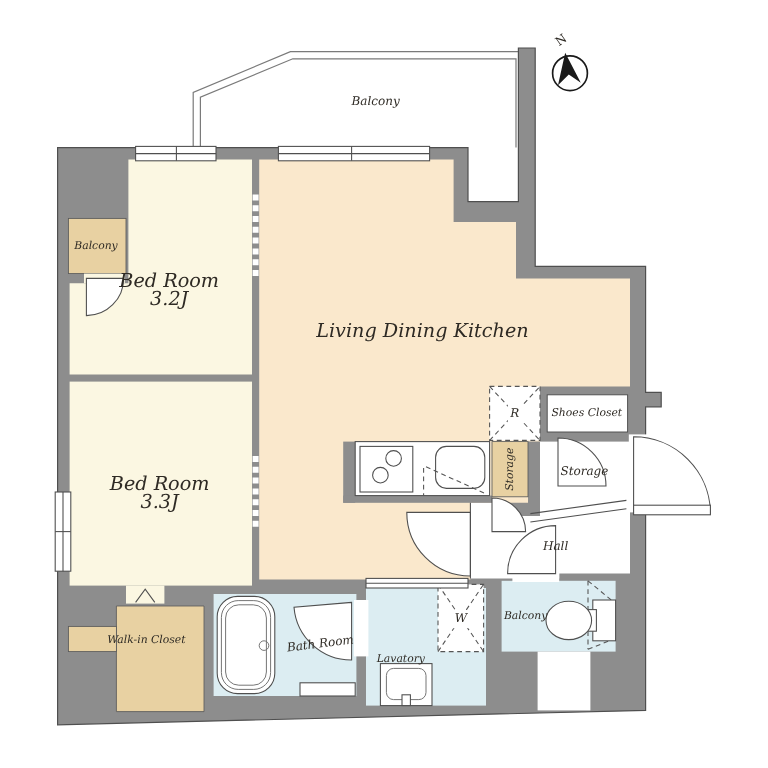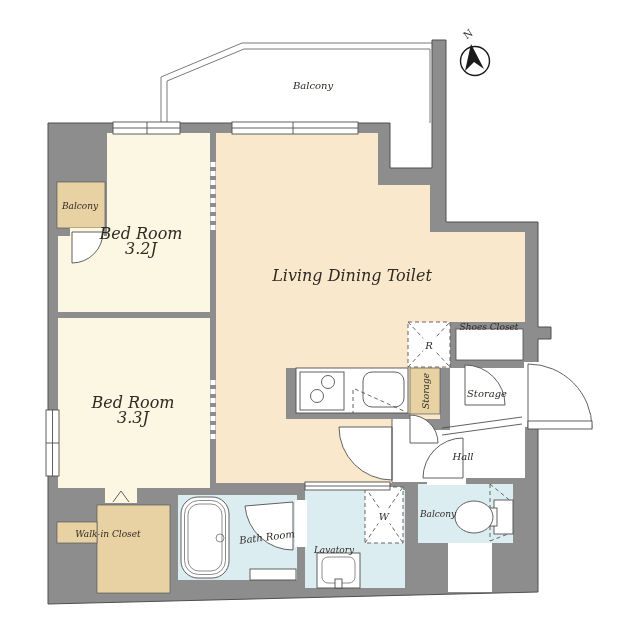--- a/index.html
+++ b/index.html
@@ -169,26 +169,26 @@
 
   <div class="lbl room-lbl" style="left:141px;top:241px">
     <div>Bed Room</div>
     <div>3.2J</div>
   </div>
   <div class="lbl room-lbl" style="left:133px;top:410px">
     <div>Bed Room</div>
     <div>3.3J</div>
   </div>
   <div class="lbl room-lbl" style="left:352px;top:275px">
-    <div>Living Dining Toilet</div>
+    <div>Living Dining Kitchen</div>
   </div>
 
-  <div class="lbl tiny-lbl" style="left:489px;top:327px">Shoes Closet</div>
+  <div class="lbl tiny-lbl" style="left:489px;top:345px">Shoes Closet</div>
   <div class="lbl small-lbl" style="left:487px;top:393px">Storage</div>
   <div class="lbl small-lbl" style="left:463px;top:456px">Hall</div>
   <div class="lbl tiny-lbl rot-lbl" style="left:426px;top:391px">Storage</div>
   <div class="lbl small-lbl badge" style="left:429px;top:345px">R</div>
   <div class="lbl small-lbl badge" style="left:384px;top:516px">W</div>
   <div class="lbl tiny-lbl" style="left:438px;top:514px">Balcony</div>
   <div class="lbl tiny-lbl" style="left:334px;top:550px">Lavatory</div>
   <div class="lbl small-lbl tilt-lbl" style="left:267px;top:537px">Bath Room</div>
-  <div class="lbl tiny-lbl" style="left:108px;top:534px">Walk-in Closet</div>
+  <div class="lbl tiny-lbl" style="left:122px;top:534px">Walk-in Closet</div>
 </div>
 
 </body></html>

